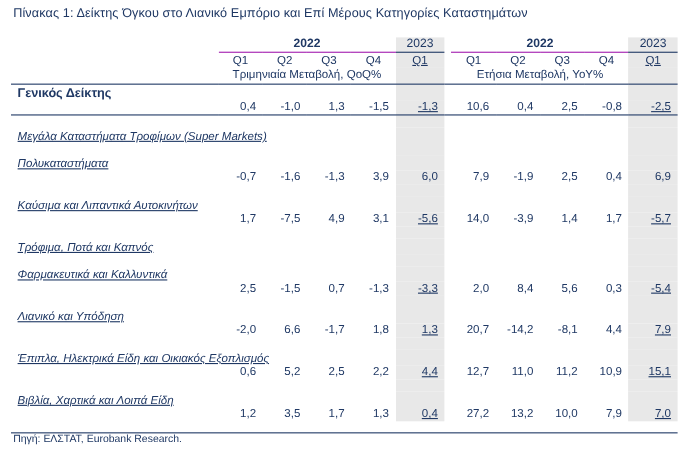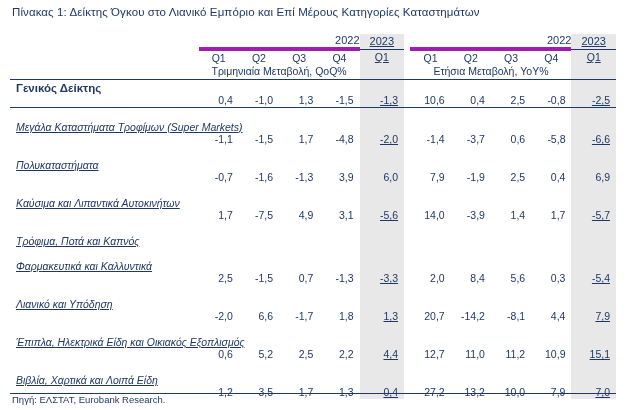--- a/index.html
+++ b/index.html
@@ -35,34 +35,33 @@
     table-layout: fixed;
     font-size: 10.5px;
   }
   
   col.c-label { width: 178px; }
   col.c-q { width: 38px; }
   col.c-qlast { width: 42px; }
   col.c-gap { width: 6px; }
 
   .hdr-year {
-    text-align: right;
+    text-align: center;
     font-size: 11px;
     color: #1f3864;
     padding: 0 0 1px 0;
-    border-bottom: 4px solid #a21caf;
-    font-weight: 400;
+    border-bottom: 1px solid #a21caf;
+    font-weight: 700;
   }
   .hdr-year-2023 {
     text-align: center;
     font-size: 11px;
     color: #1f3864;
     padding: 0 0 1px 0;
     border-bottom: 1px solid #1f3864;
-    text-decoration: underline;
     margin-top: 40px;
   }
   .hdr-q {
     text-align: center;
     font-size: 10.5px;
     color: #1f3864;
     padding: 1px 0 0 0;
     font-weight: 400;
   }
   .hdr-q.ul { text-decoration: underline; }
@@ -224,34 +223,20 @@
           <td></td>
           <td></td>
         <td class="shade"></td>
         <td></td>
         <td></td>
           <td></td>
           <td></td>
           <td></td>
         <td class="shade"></td>
       </tr>
-      <tr>
-        <td></td>
-        <td class="num">-1,1</td>
-        <td class="num">-1,5</td>
-        <td class="num">1,7</td>
-        <td class="num">-4,8</td>
-        <td class="num ul shade"><span>-2,0</span></td>
-        <td></td>
-        <td class="num">-1,4</td>
-        <td class="num">-3,7</td>
-        <td class="num">0,6</td>
-        <td class="num">-5,8</td>
-        <td class="num ul shade"><span>-6,6</span></td>
-      </tr>
 
       <tr class="spacer-row">
         <td></td>
           <td></td>
           <td></td>
           <td></td>
           <td></td>
         <td class="shade"></td>
         <td></td>
         <td></td>

